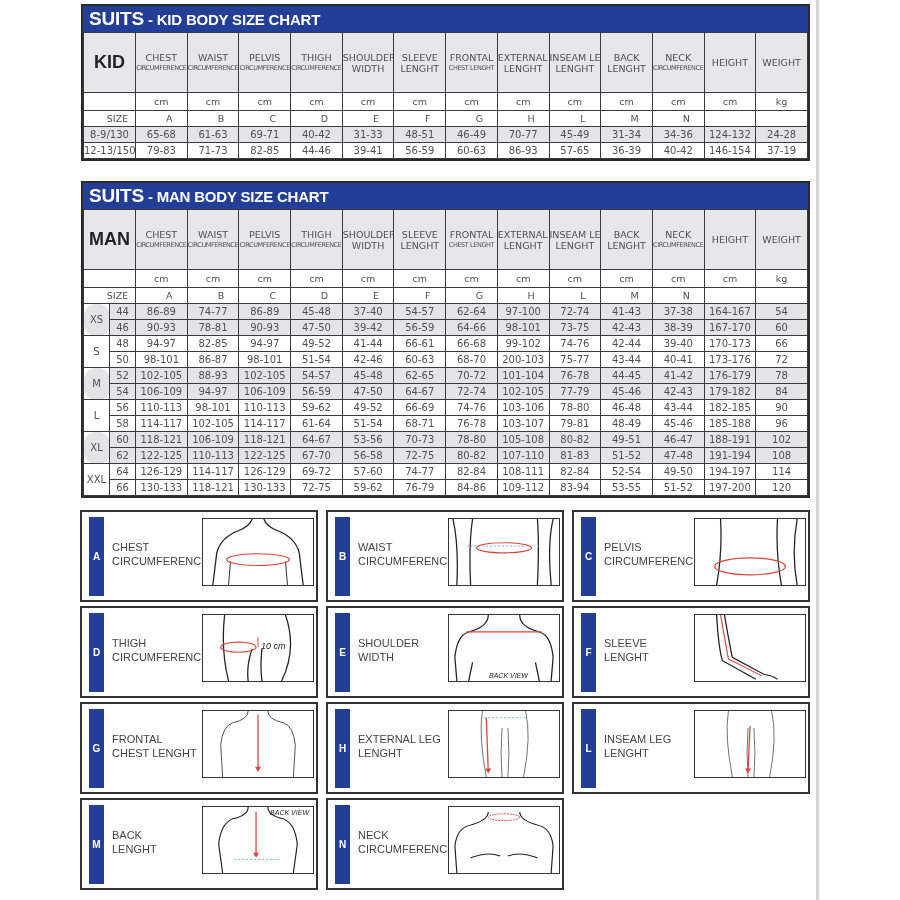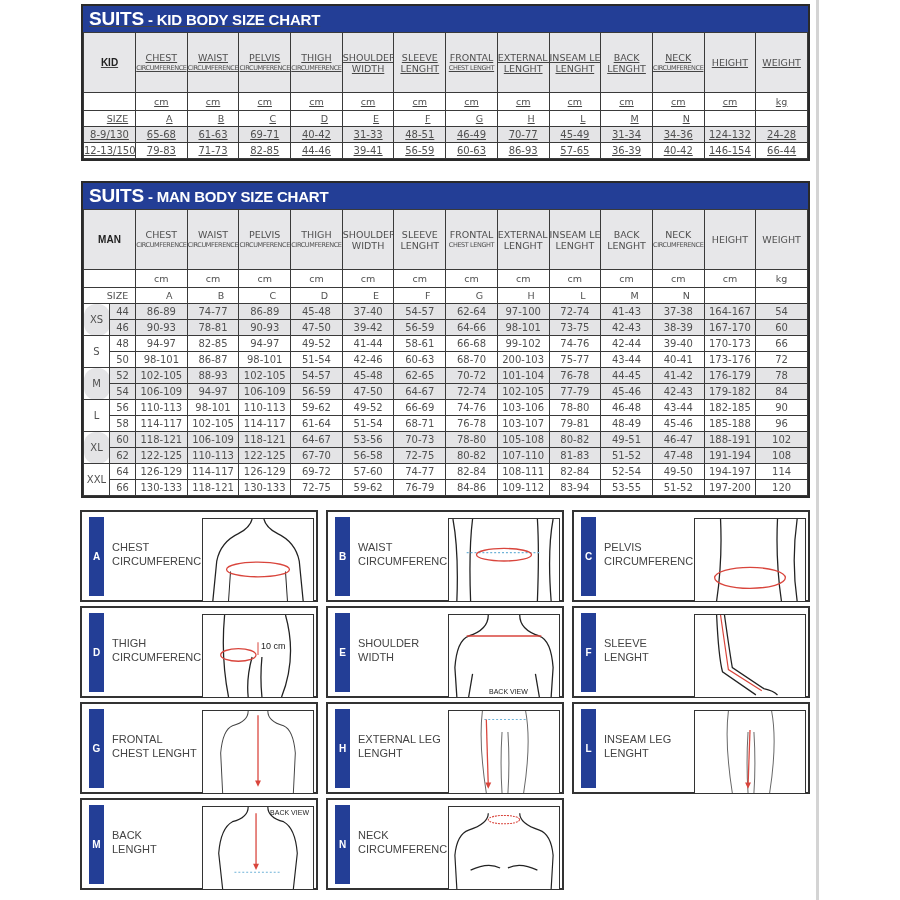--- a/index.html
+++ b/index.html
@@ -2,47 +2,47 @@
 <html><head>
 <meta charset="utf-8">
 <style>
   * { box-sizing: border-box; margin: 0; padding: 0; }
   html, body { width: 900px; height: 900px; background: #fff; overflow: hidden; }
   body { position: relative; font-family: "DejaVu Sans", sans-serif; color: #444; }
 
   .vline { position: absolute; left: 816px; top: 0; width: 3px; height: 900px; background: #d4d4d4; }
 
   .chart { position: absolute; left: 81px; width: 729px; border: 2px solid #2a2a2a; }
-  .chart.kid { top: 4px; text-decoration: underline; }
+  .chart.kid { top: 4px; }
   .chart.man { top: 181px; }
   .chart-title { background: #233e96; color: #fff; height: 26px; line-height: 26px; padding-left: 6px;
     font-family: "Liberation Sans", sans-serif; font-weight: bold; font-size: 15px; letter-spacing: -0.2px; }
   .chart-title .big { font-size: 19px; }
 
   table { width: 100%; border-collapse: collapse; table-layout: fixed; }
   td, th { border: 1px solid #3a3a3a; text-align: center; font-size: 9.5px; font-weight: normal; color: #505050;
     font-family: "DejaVu Sans", sans-serif; padding: 0; overflow: hidden; white-space: nowrap; }
   th { background: #e7e7e9; height: 60px; line-height: 11px; }
   th .l1 { display: block; font-size: 9.5px; }
   th .l2 { display: block; font-size: 6.5px; letter-spacing: -0.4px; }
   th .l2.big { font-size: 9.5px; letter-spacing: 0; }
-  th.corner { font-family: "Liberation Sans", sans-serif; font-weight: bold; font-size: 10px; color: #222; }
+  th.corner { font-family: "Liberation Sans", sans-serif; font-weight: bold; font-size: 18px; color: #222; }
   tr.unit td { height: 18px; }
   tr.letter td { height: 16px; padding-left: 16px; }
   tr.data td { height: 16px; font-size: 10px; }
   tr.data.g td { background: #e4e4e6; }
   tr.data td.grp { background: #fff; }
   tr.data td.grp.g { background: #e4e4e6; border-radius: 12px; }
 
   .guides { position: absolute; left: 80px; top: 510px; width: 736px; height: 385px; }
   .card { position: absolute; width: 238px; height: 92px; border: 2px solid #333; background: #fff; }
   .card .bar { position: absolute; left: 7px; top: 5px; width: 15px; height: 79px; background: #233e96; color: #fff;
     font-family: "Liberation Sans", sans-serif; font-weight: bold; font-size: 10px; display: flex; align-items: center; justify-content: center; }
   .card .label { position: absolute; left: 30px; top: 28px; font-family: "Liberation Sans", sans-serif; font-size: 11px; color: #444; line-height: 14px; }
-  .card .pic { position: absolute; left: 120px; top: 6px; width: 112px; height: 84px; border: 1.5px solid #333; background: #fff; overflow: hidden; }
+  .card .pic { position: absolute; left: 120px; top: 6px; width: 112px; height: 68px; border: 1.5px solid #333; background: #fff; overflow: hidden; font-style: italic; }
   .card .pic svg { width: 100%; height: 100%; display: block; }
 </style>
 </head>
 <body>
 
 <div class="vline"></div>
 
 <div class="chart kid">
   <div class="chart-title">
     <span class="big">SUITS</span><span> - KID BODY SIZE CHART</span>
@@ -175,21 +175,21 @@
           <td>82-85</td>
           <td>44-46</td>
           <td>39-41</td>
           <td>56-59</td>
           <td>60-63</td>
           <td>86-93</td>
           <td>57-65</td>
           <td>36-39</td>
           <td>40-42</td>
           <td>146-154</td>
-          <td>66-44</td>
+          <td>37-19</td>
         </tr>
       </tbody>
   </table>
 </div>
 
 <div class="chart man">
   <div class="chart-title">
     <span class="big">SUITS</span><span> - MAN BODY SIZE CHART</span>
   </div>
   <table>
@@ -332,21 +332,21 @@
           <td>60</td>
         </tr>
         <tr class="data">
           <td class="grp" rowspan="2">S</td>
           <td>48</td>
           <td>94-97</td>
           <td>82-85</td>
           <td>94-97</td>
           <td>49-52</td>
           <td>41-44</td>
-          <td>58-61</td>
+          <td>66-61</td>
           <td>66-68</td>
           <td>99-102</td>
           <td>74-76</td>
           <td>42-44</td>
           <td>39-40</td>
           <td>170-173</td>
           <td>66</td>
         </tr>
         <tr class="data">
           <td>50</td>

